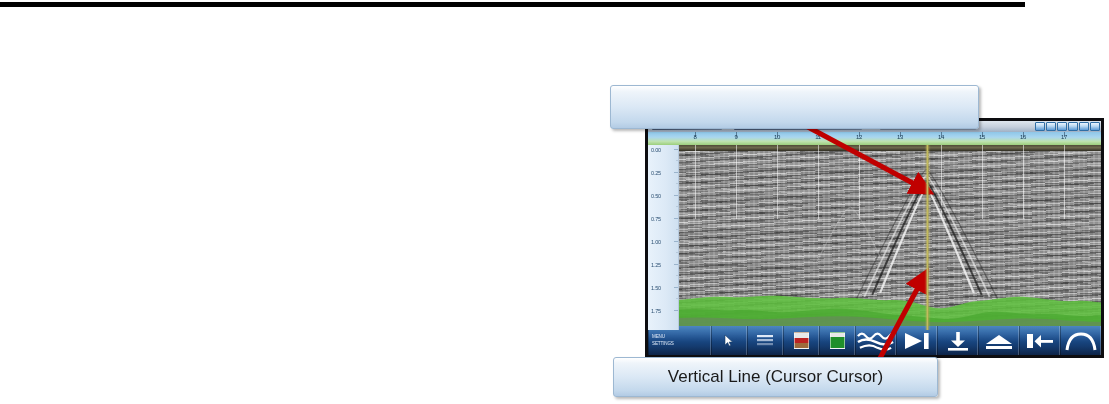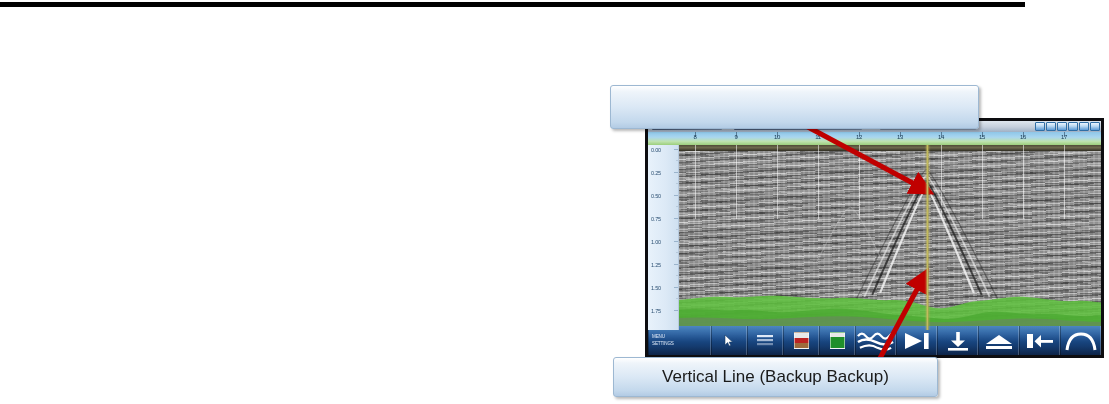--- a/index.html
+++ b/index.html
@@ -392,14 +392,14 @@
   </defs>
   <line x1="806" y1="126" x2="922" y2="188" stroke="#c00000" stroke-width="5" marker-end="url(#ah)"></line>
   <line x1="879" y1="360" x2="922" y2="280" stroke="#c00000" stroke-width="5" marker-end="url(#ah)"></line>
 </svg>
 
 <div class="callout" id="callout-top">
   <span class="txt"></span>
 </div>
 
 <div class="callout" id="callout-bottom">
-  <span class="txt">Vertical Line (Backup Backup)</span>
+  <span class="txt">Vertical Line (Cursor Cursor)</span>
 </div>
 
 </body></html>

